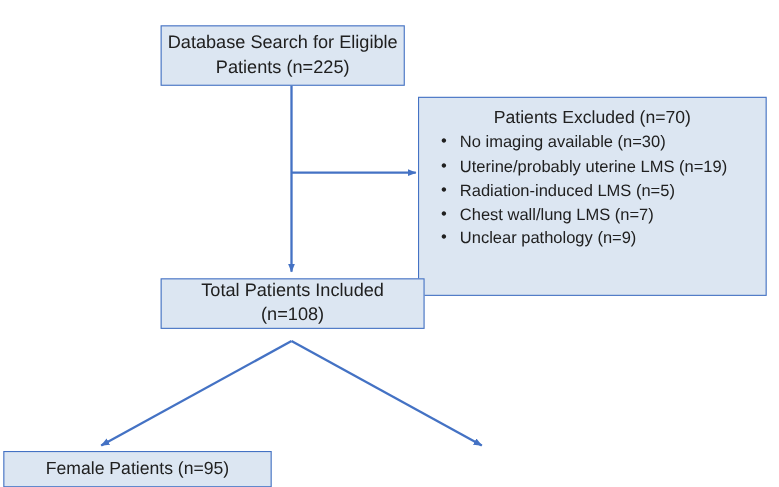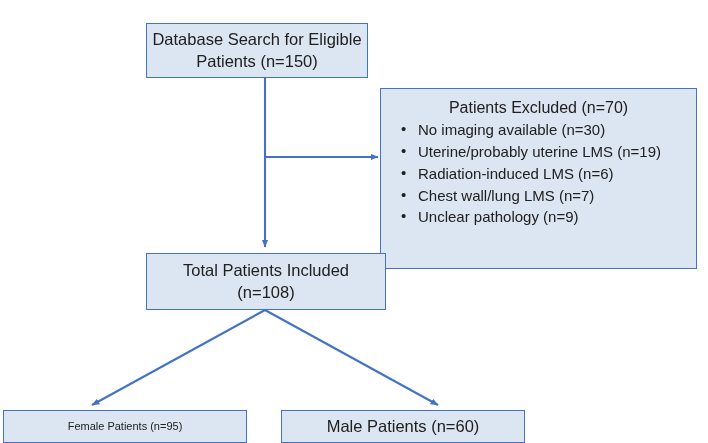--- a/index.html
+++ b/index.html
@@ -88,31 +88,31 @@
     top: -1px;
     font-size: 15px;
     line-height: 1.32;
   }
 
   
   .node-total {
     left: 146px;
     top: 253px;
     width: 240px;
-    height: 57px;
+    height: 46px;
     font-size: 16.5px;
   }
 
   
   .node-female {
     left: 3px;
     top: 410px;
     width: 244px;
     height: 33px;
-    font-size: 11px;
+    font-size: 16px;
   }
   .node-male {
     left: 281px;
     top: 410px;
     width: 244px;
     height: 33px;
     font-size: 16.5px;
   }
 
   .node-line { display: block; }
@@ -134,38 +134,38 @@
     <path d="M265,157 L378,157" stroke="#4472c4" stroke-width="2.1" fill="none" marker-end="url(#ah)"></path>
 
     <path d="M265,310 L92,405" stroke="#4472c4" stroke-width="2.1" fill="none" marker-end="url(#ah)"></path>
 
     <path d="M265,310 L438,405" stroke="#4472c4" stroke-width="2.1" fill="none" marker-end="url(#ah)"></path>
   </svg>
 
   <div class="node node-search">
     <div>
       <span class="node-line">Database Search for Eligible</span>
-      <span class="node-line">Patients (n=150)</span>
+      <span class="node-line">Patients (n=225)</span>
     </div>
   </div>
 
   <div class="node node-excluded">
     <div class="excluded-title">Patients Excluded (n=70)</div>
     <ul class="excluded-list">
       <li>
         <span class="bullet">•</span>
         <span>No imaging available (n=30)</span>
       </li>
       <li>
         <span class="bullet">•</span>
         <span>Uterine/probably uterine LMS (n=19)</span>
       </li>
       <li>
         <span class="bullet">•</span>
-        <span>Radiation-induced LMS (n=6)</span>
+        <span>Radiation-induced LMS (n=5)</span>
       </li>
       <li>
         <span class="bullet">•</span>
         <span>Chest wall/lung LMS (n=7)</span>
       </li>
       <li>
         <span class="bullet">•</span>
         <span>Unclear pathology (n=9)</span>
       </li>
     </ul>
@@ -175,17 +175,14 @@
     <div>
       <span class="node-line">Total Patients Included</span>
       <span class="node-line">(n=108)</span>
     </div>
   </div>
 
   <div class="node node-female">
     <span>Female Patients (n=95)</span>
   </div>
 
-  <div class="node node-male">
-    <span>Male Patients (n=60)</span>
-  </div>
 
 </div>
 
 </body></html>

